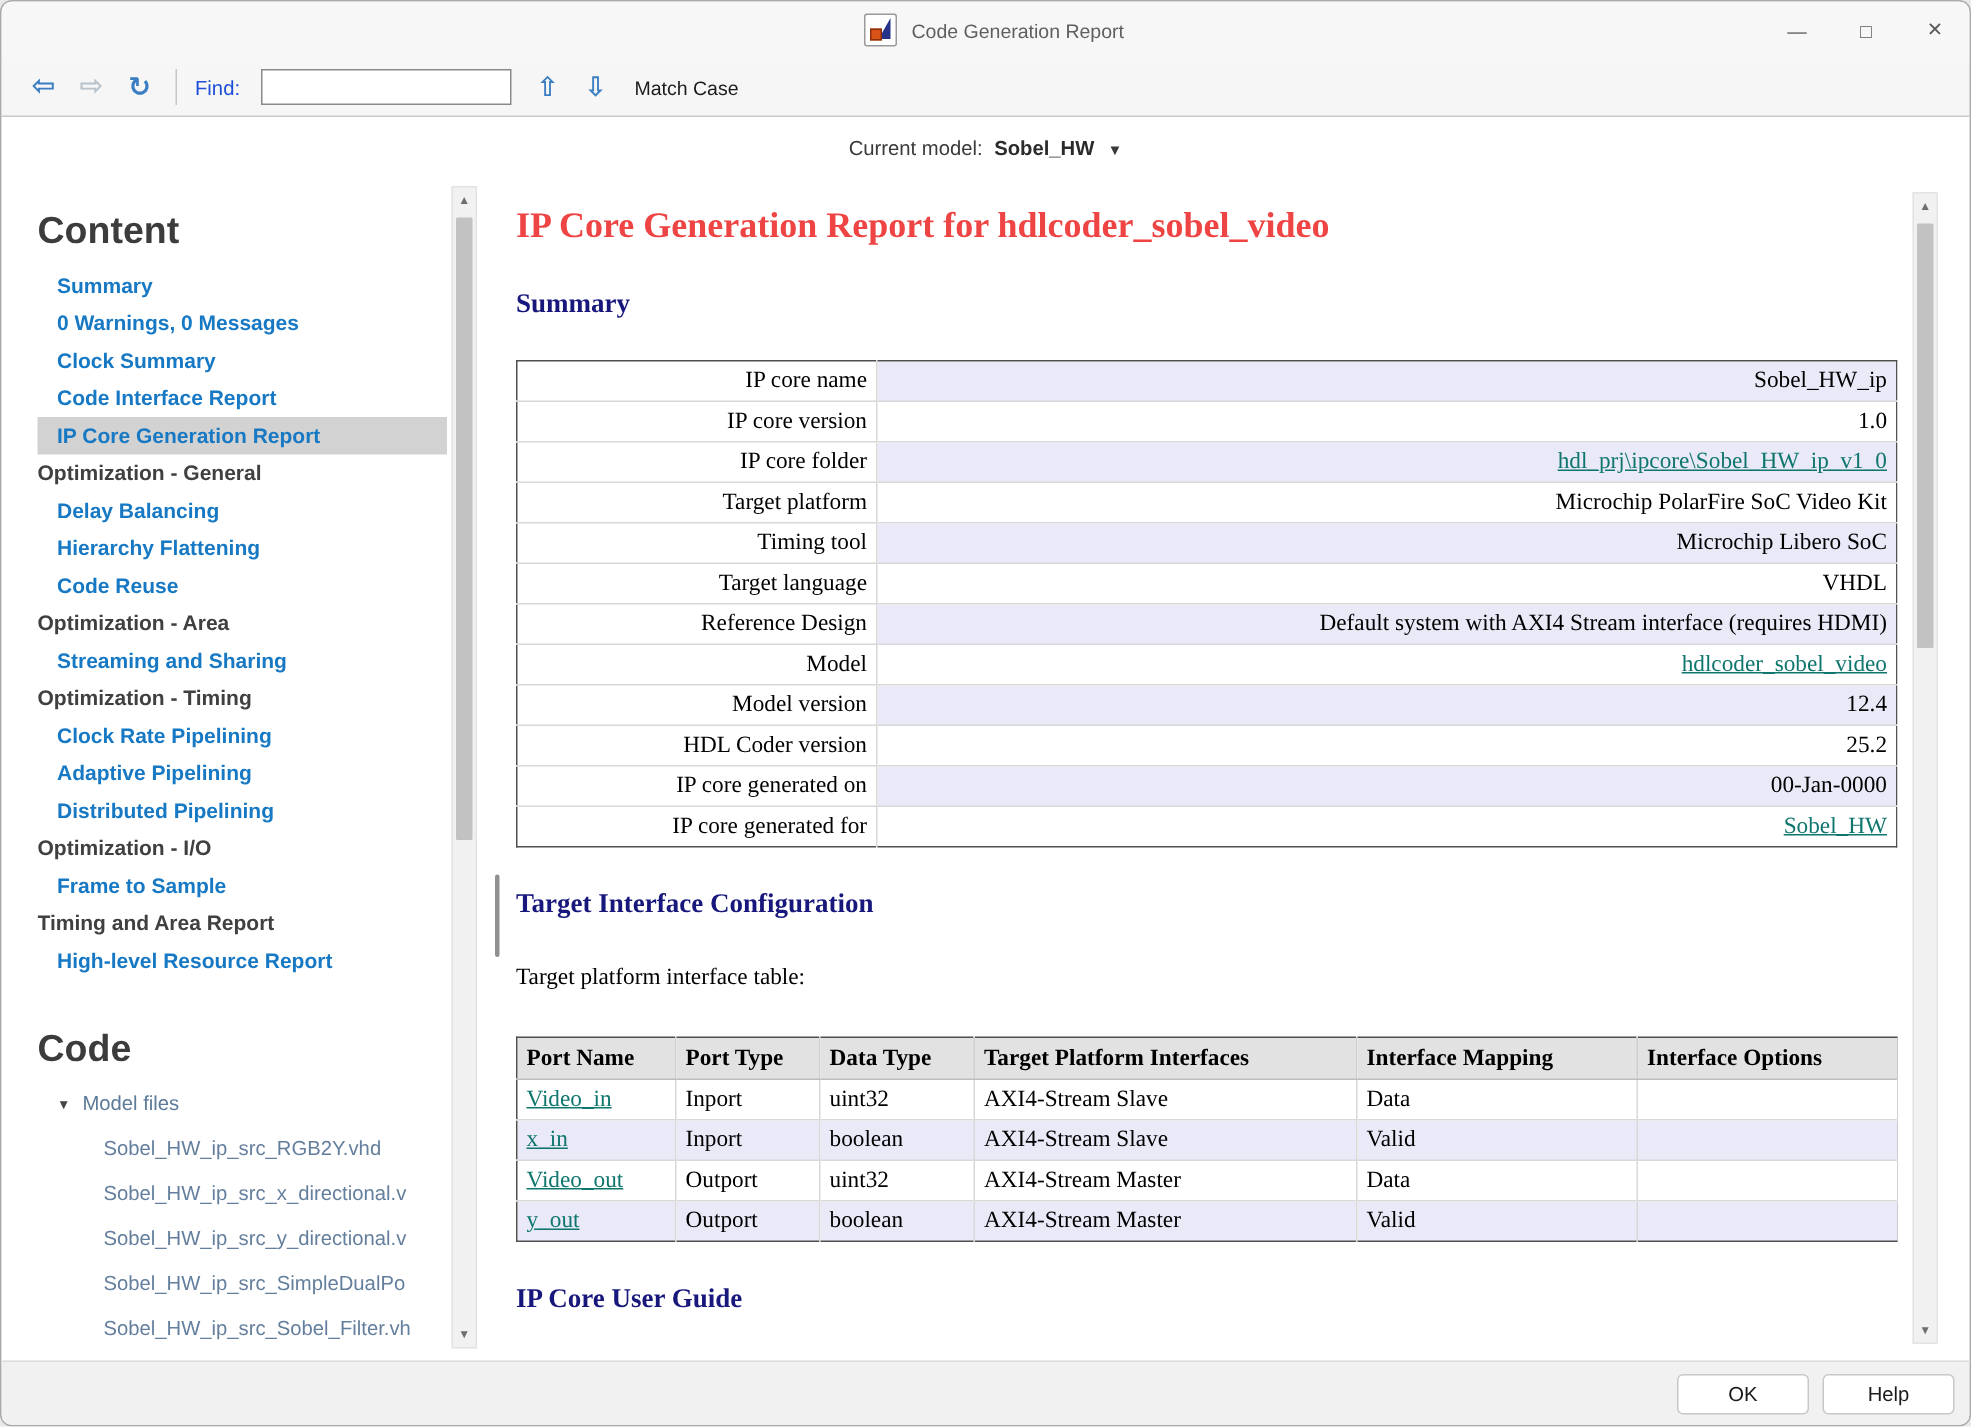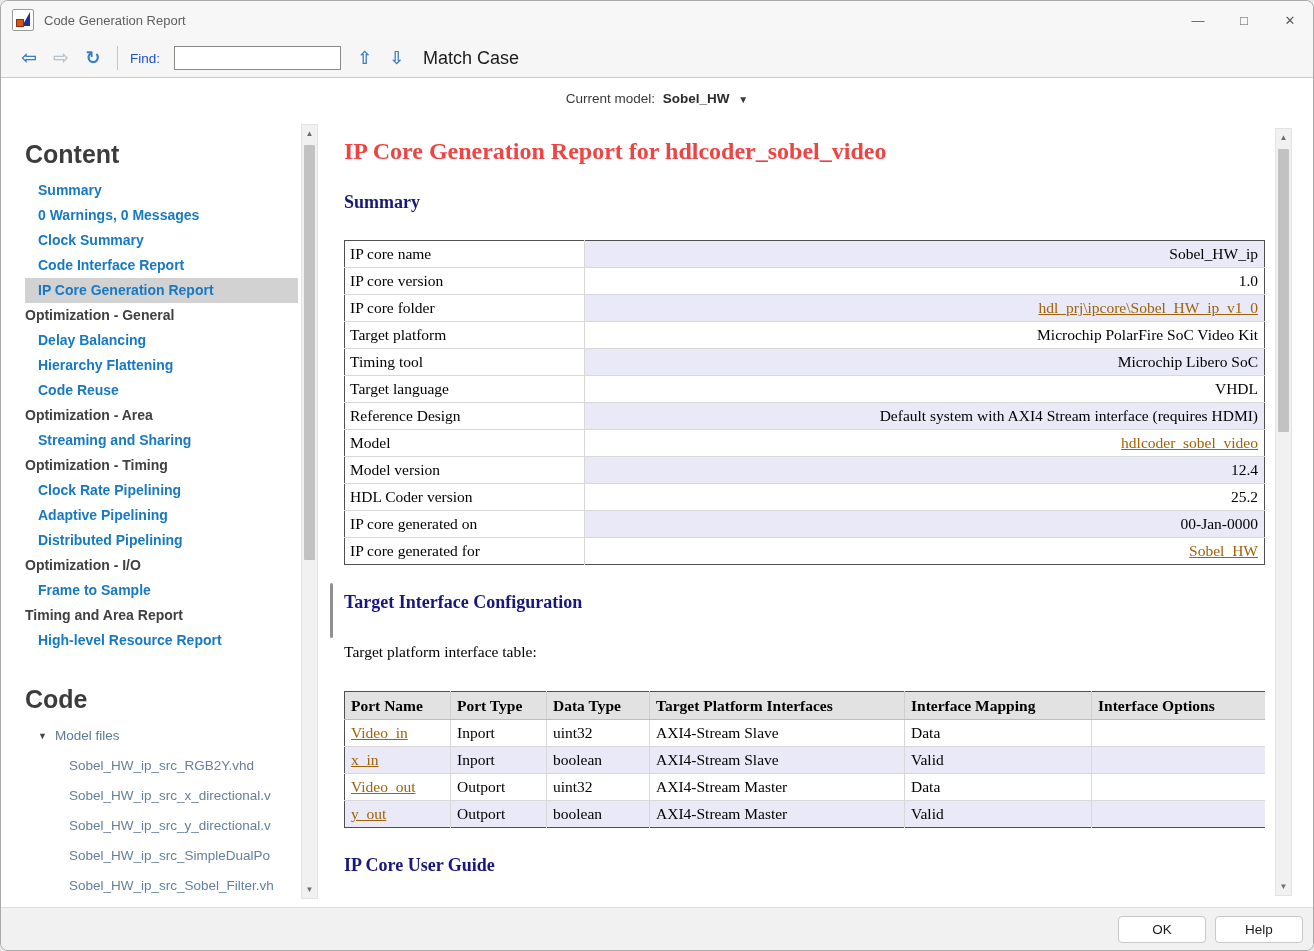--- a/index.html
+++ b/index.html
@@ -3,21 +3,21 @@
 <meta charset="utf-8">
 <style>
   * { box-sizing: border-box; margin: 0; padding: 0; }
   html,body { width:1314px; height:951px; }
   body { font-family:"Liberation Sans","DejaVu Sans",sans-serif; background:#e8e8e8; }
 
   .window { position:relative; width:1314px; height:951px; background:#f7f7f7;
             border:1px solid #a9a9a9; border-radius:8px; overflow:hidden; }
 
   
-  .titlebar { position:relative; height:38px; display:flex; align-items:center; background:#f7f7f7; }
+  .titlebar { position:relative; height:38px; display:flex; align-items:center; background:#f7f7f7;justify-content:center; }
   .app-icon { position:relative; width:22px; height:22px; margin:0 10px 0 11px; background:#fff;
               border:1px solid #9a9a9a; border-radius:2px; }
   .app-icon .navy { position:absolute; left:3px; top:2px; width:14px; height:14px; background:#26328a;
               clip-path:polygon(0 100%, 45% 55%, 55% 80%, 100% 0, 100% 100%); }
   .app-icon .orange { position:absolute; left:3px; bottom:3px; width:8px; height:8px; background:#d95319; border:1px solid #8c2f0a; }
   .title { font-size:13px; color:#5f5f5f; }
   .win-controls { position:absolute; right:0; top:0; height:38px; display:flex; }
   .wc { width:46px; height:38px; display:flex; align-items:center; justify-content:center;
         color:#5a5a5a; font-size:13px; cursor:default; }
 
@@ -26,21 +26,21 @@
              border-bottom:1px solid #c9c9c9; }
   .tb-icon { width:32px; text-align:center; font-size:19px; font-weight:bold; line-height:24px; cursor:default; }
   .tb-icon.back { color:#3b7ec2; margin-left:12px; }
   .tb-icon.fwd { color:#b9c3cc; }
   .tb-icon.refresh { color:#3b7ec2; font-size:18px; }
   .tb-sep { width:1px; height:24px; background:#c6c6c6; margin:0 12px 0 8px; }
   .find-label { font-size:13.5px; color:#1d4ed8; margin-right:14px; }
   .find-input { width:167px; height:24px; border:1px solid #8a8a8a; background:#fff; font-size:13px; padding:0 4px; }
   .tb-icon.up, .tb-icon.down { color:#3b7ec2; font-size:18px; }
   .tb-icon.up { margin-left:8px; }
-  .match-case { font-size:18px; color:#1b1b1b; margin-left:10px; cursor:default; }
+  .match-case { font-size:13px; color:#1b1b1b; margin-left:10px; cursor:default; }
 
   
   .bodyarea { position:relative; height:831px; background:#ffffff; }
   .model-bar { height:44px; text-align:center; font-size:13.5px; color:#3a3a3a; padding-top:13px; }
   .model-bar b { margin-left:4px; color:#2b2b2b; }
   .model-bar .dd { font-size:10px; color:#3a3a3a; margin-left:5px; }
 
   
   .sidebar { position:absolute; left:14px; top:48px; width:284px; height:771px; overflow:hidden; }
   .content-heading, .code-heading { font-size:25px; font-weight:bold; color:#3c3c3c; margin:14px 0 9px 10px; }
@@ -67,25 +67,25 @@
   .main-scroll .thumb { top:20px; height:283px; }
 
   .splitter { position:absolute; left:329px; top:48px; width:3px; height:771px; background:transparent; cursor:col-resize; }
   .splitter .handle { position:absolute; top:457px; left:0; width:3px; height:55px; background:#909090; border-radius:2px; }
 
   
   .main { position:absolute; left:343px; top:40px; width:921px; height:790px; overflow:hidden;
           font-family:"Liberation Serif","DejaVu Serif",serif; color:#000; }
   .main h1 { font-size:24px; font-weight:bold; color:#ef4444; margin-top:20px; }
   .main h2 { font-size:18px; font-weight:bold; color:#17177c; margin-top:27px; }
-  .main a { color:#a16207; text-decoration:underline; }
+  .main a { color:#0f766e; text-decoration:underline; }
 
   table { border-collapse:collapse; table-layout:fixed; width:921px; font-size:15.5px; }
   .summary-table { margin-top:27px; border:1px solid #4f4f4f; }
-  .summary-table td { height:27px; padding:0 6px 0 5px; overflow:hidden; white-space:nowrap; }
+  .summary-table td { height:27px; padding:0 6px 0 5px; overflow:hidden; white-space:nowrap;text-align:right; }
   .summary-table td.lbl { width:240px; border-right:1px solid #d8d8d8; }
   .summary-table td.val { text-align:right; }
   .summary-table td.val.alt { background:#e9e9f8; }
   .summary-table tr + tr td { border-top:1px solid #d8d8d8; }
 
   .iface-table { margin-top:30px; border:1px solid #4f4f4f; }
   .iface-table th { height:28px; background:#e2e2e2; font-weight:bold; text-align:left; padding:0 6px;
                     border-right:1px solid #cfcfcf; border-bottom:1px solid #bdbdbd; white-space:nowrap; overflow:hidden; }
   .iface-table td { height:27px; padding:0 6px; border-right:1px solid #d8d8d8; white-space:nowrap; overflow:hidden; }
   .iface-table th:last-child, .iface-table td:last-child { border-right:none; }

